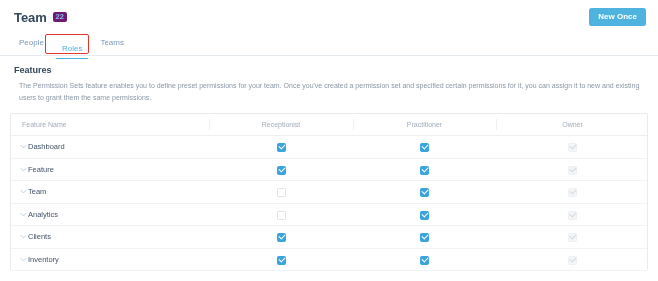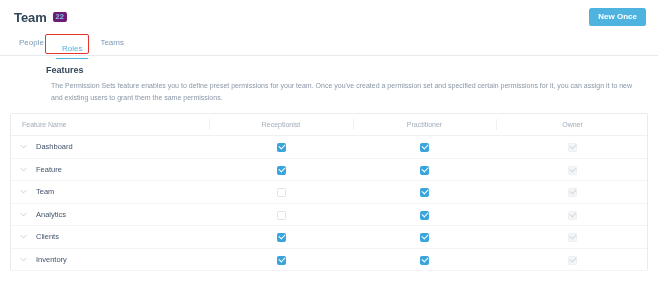--- a/index.html
+++ b/index.html
@@ -109,21 +109,20 @@
     height: 20px;
     border: 1.5px solid #e8342a;
     border-radius: 2px;
     box-sizing: border-box;
     pointer-events: none;
   }
 
   
   .section {
     padding: 10px 14px 8px 14px;
-    margin-left: 32px;
   }
   .section-title {
     font-size: 9px;
     font-weight: bold;
     color: #33475b;
     margin: 0 0 5px 0;
     line-height: 1;
   }
   .section-desc {
     font-size: 7px;
@@ -174,21 +173,20 @@
   table.perm-table td {
     border-bottom: 1px solid #f1f4f7;
     padding: 0;
     height: 21.5px;
     background: #ffffff;
   }
   .feature-cell {
     display: flex;
     align-items: center;
     padding-left: 8px;
-    gap: 8px;
   }
   .chevron {
     width: 9px;
     height: 9px;
     display: inline-block;
     flex: 0 0 auto;
     cursor: pointer;
   }
   .chevron svg { display: block; }
   .feature-label {

